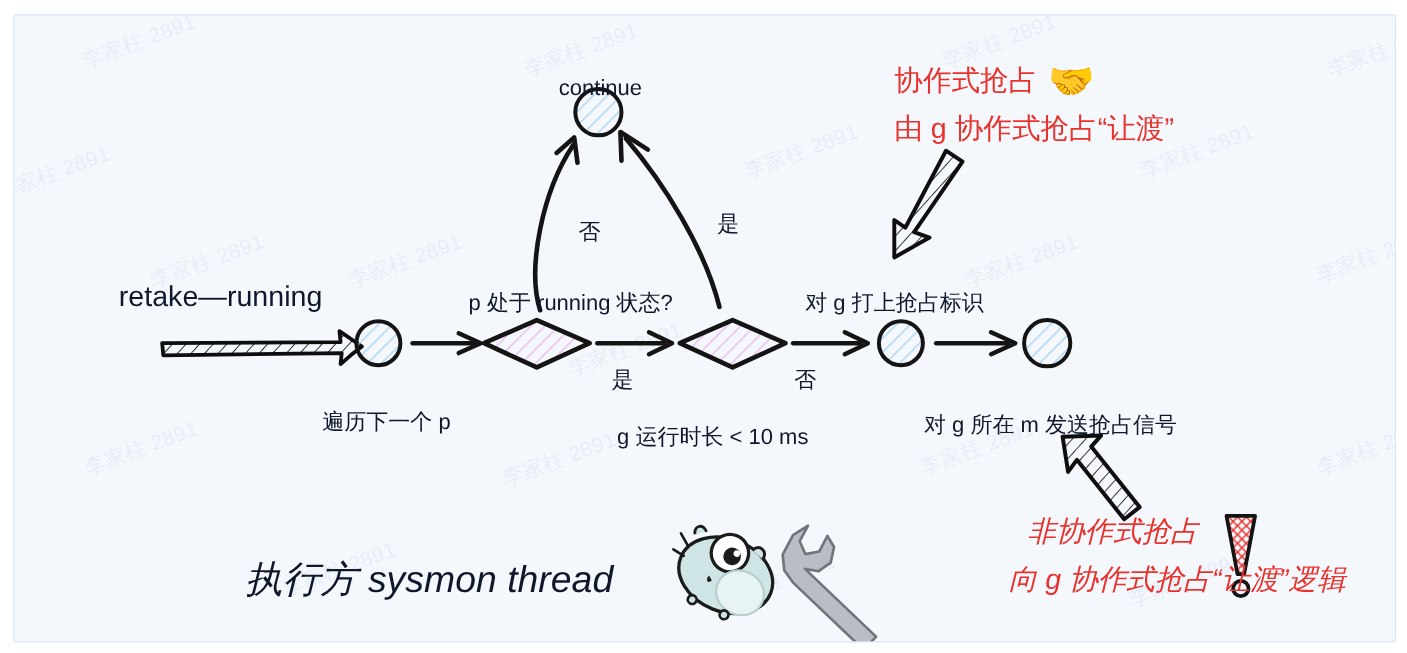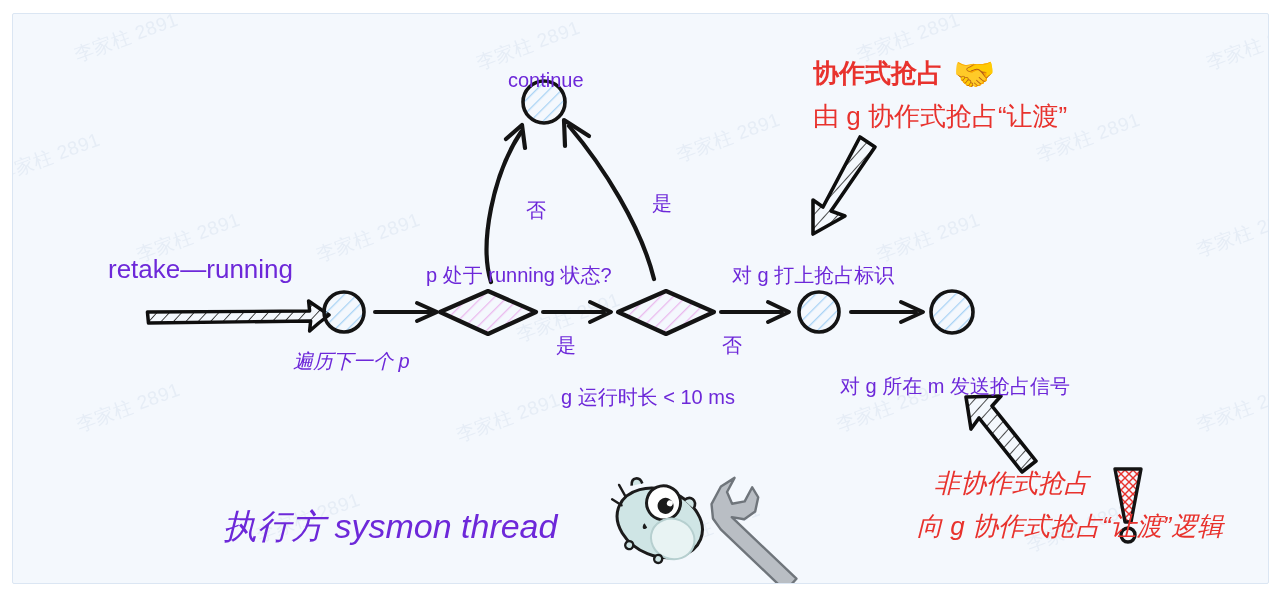--- a/index.html
+++ b/index.html
@@ -55,21 +55,21 @@
   
   #content {
     position: absolute;
     inset: 0;
     z-index: 3;
   }
 
   .abs { position: absolute; }
 
   .lbl {
-    color: #6d28d9;
+    color: #0f172a;
     font-size: 20px;
     white-space: nowrap;
     font-family: "Liberation Sans", "DejaVu Sans", sans-serif;
   }
   .lbl-big { font-size: 26px; }
   .lbl-title { font-size: 34px; font-style: italic; }
 
   .red {
     color: #e8322d;
     font-size: 26px;
@@ -218,42 +218,42 @@
           <circle cx="60" cy="76" r="4" fill="#cfe5e5" stroke="#1b1b1b" stroke-width="2.4"></circle>
         </g>
 
         <g transform="translate(712,452) rotate(28)">
           <path d="M14,6 L14,22 L24,30 L34,22 L34,6 L44,12 L48,26 L42,38 L30,42 L116,66 L112,82 L26,58 L14,52 L6,40 L6,20 Z" fill="#b9bec4" stroke="#6f757b" stroke-width="2.4" stroke-linejoin="round"></path>
         </g>
       </svg>
 
       <div class="abs lbl lbl-big" style="left:95px; top:240px;">retake—running</div>
 
-      <div class="abs lbl" style="left:280px; top:334px;font-style:italic;">遍历下一个 p</div>
+      <div class="abs lbl" style="left:280px; top:356px;">遍历下一个 p</div>
 
       <div class="abs lbl" style="left:413px; top:248px;text-align:right;">p 处于 running 状态?</div>
 
       <div class="abs lbl" style="left:548px; top:370px;">g 运行时长 &lt; 10 ms</div>
 
       <div class="abs lbl" style="left:719px; top:248px;">对 g 打上抢占标识</div>
 
       <div class="abs lbl" style="left:827px; top:359px;">对 g 所在 m 发送抢占信号</div>
 
       <div class="abs lbl" style="left:495px; top:55px;">continue</div>
 
       <div class="abs lbl" style="left:543px; top:318px;">是</div>
 
       <div class="abs lbl" style="left:709px; top:318px;">否</div>
 
       <div class="abs lbl" style="left:513px; top:183px;">否</div>
 
       <div class="abs lbl" style="left:639px; top:176px;">是</div>
 
       <div class="abs" style="left:800px; top:42px;">
-        <div style="display:flex; align-items:center; gap:10px;font-weight:bold;">
+        <div style="display:flex; align-items:center; gap:10px;">
           <span class="red">协作式抢占</span>
           <span class="emoji">🤝</span>
         </div>
         <div class="red" style="margin-top:8px;">由 g 协作式抢占“让渡”</div>
       </div>
 
       <div class="abs" style="left:921px; top:452px;font-style:italic;">
         <div class="red">非协作式抢占</div>
         <div class="red" style="margin-top:8px; margin-left:-17px;">向 g 协作式抢占“让渡”逻辑</div>
       </div>

